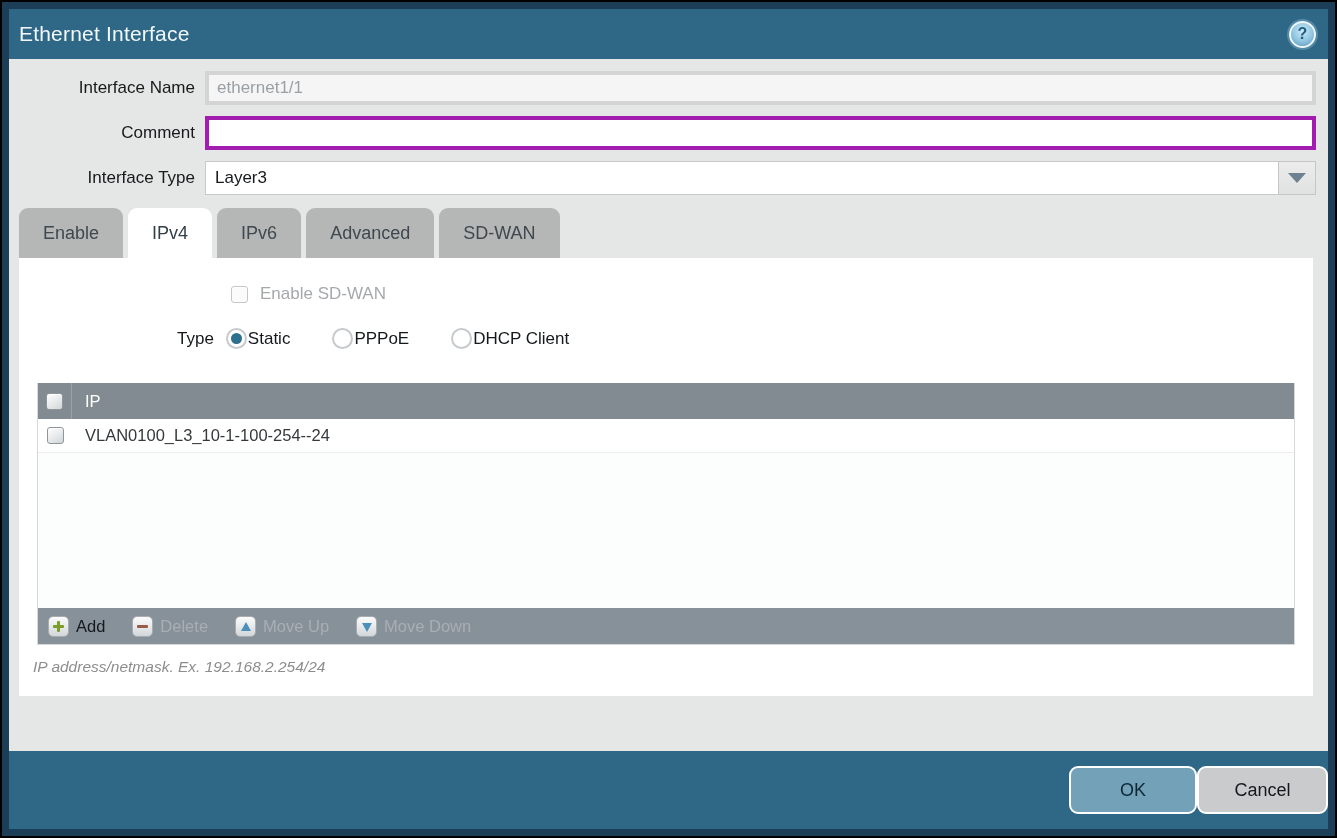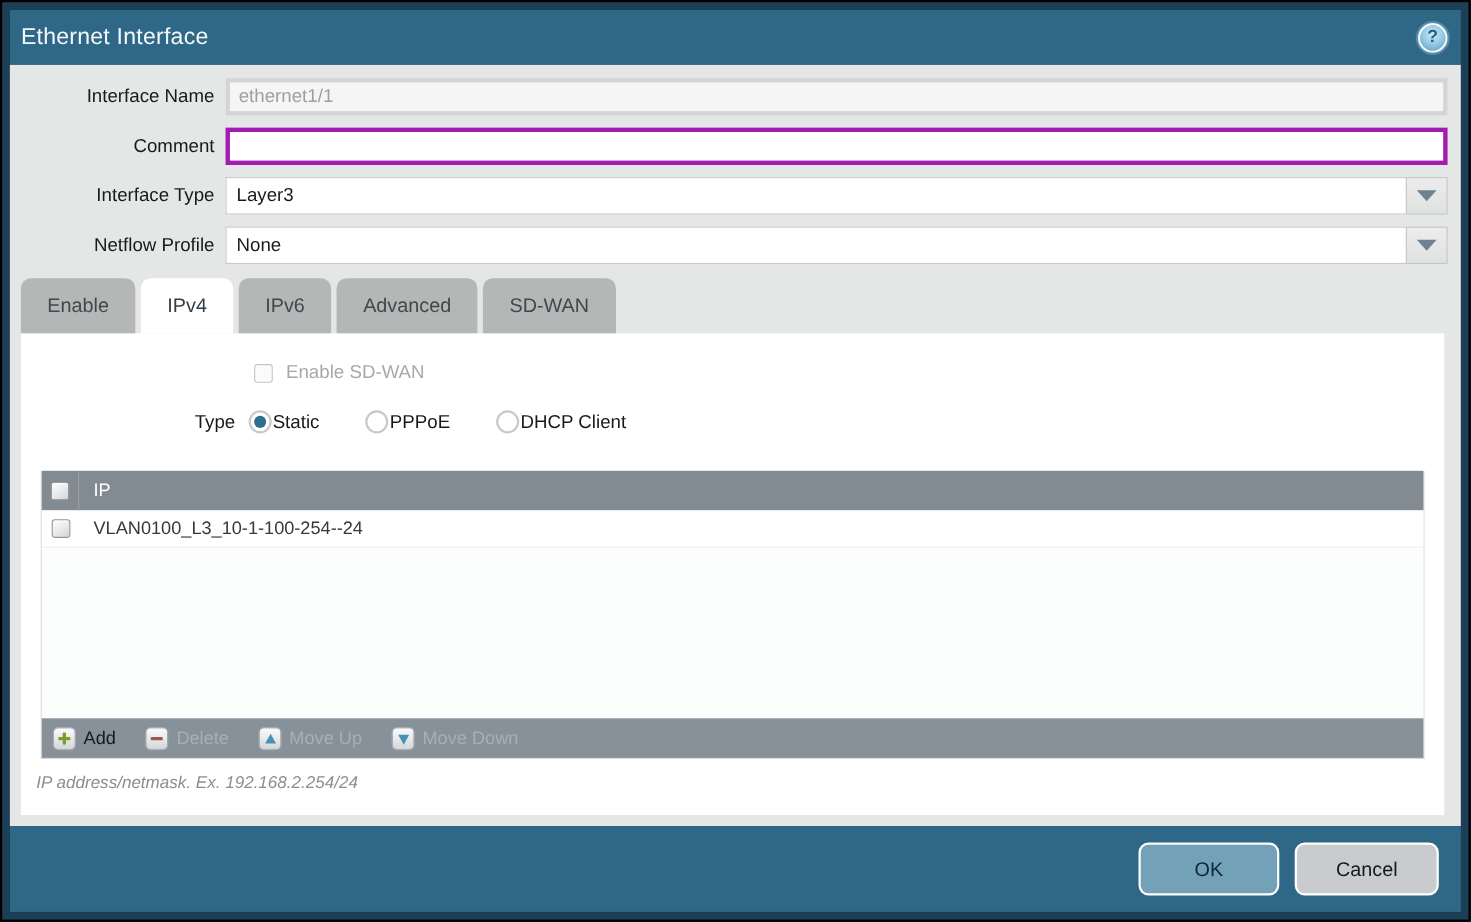--- a/index.html
+++ b/index.html
@@ -187,21 +187,21 @@
     border-top: 9px solid #4a90b8;
   }
   .tool-label { font-size: 16.5px; color: #14191f; }
   .tool-btn.disabled .tool-label { color: #a9aeb4; }
   .hint { margin: 13px 0 0 14px; font-size: 15.5px; color: #8d8d8d; font-style: italic; }
   
   .footer {
     flex: 0 0 78px; height: 78px;
     background: #2f6887;
     display: flex; align-items: center; justify-content: flex-end;
-    gap: 14px; padding-right: 20px;
+    
   }
   .btn {
     height: 48px; border-radius: 9px;
     border: 2px solid #fff;
     font-family: "Liberation Sans", sans-serif;
     font-size: 18px; cursor: pointer;
   }
   .btn.ok { width: 128px; background: #73a1b8; color: #0d2835; }
   .btn.cancel { width: 131px; background: #c9cbcc; color: #15191c; }
 </style>
@@ -230,29 +230,20 @@
     <div class="form-row">
       <label class="form-label">Interface Type</label>
       <div class="combo">
         <div class="combo-value">Layer3</div>
         <div class="combo-btn">
             <span class="tri"></span>
           </div>
       </div>
     </div>
 
-    <div class="form-row">
-      <label class="form-label">Netflow Profile</label>
-      <div class="combo">
-        <div class="combo-value">None</div>
-        <div class="combo-btn">
-            <span class="tri"></span>
-          </div>
-      </div>
-    </div>
 
     <div class="tabs">
       <div class="tab">Enable</div>
       <div class="tab active">IPv4</div>
       <div class="tab">IPv6</div>
       <div class="tab">Advanced</div>
       <div class="tab">SD-WAN</div>
     </div>
 
     <div class="panel">

